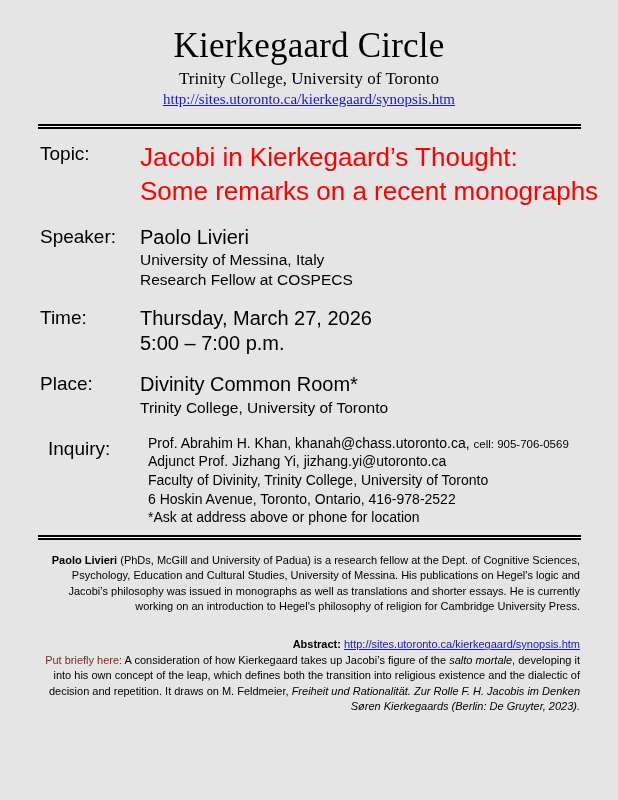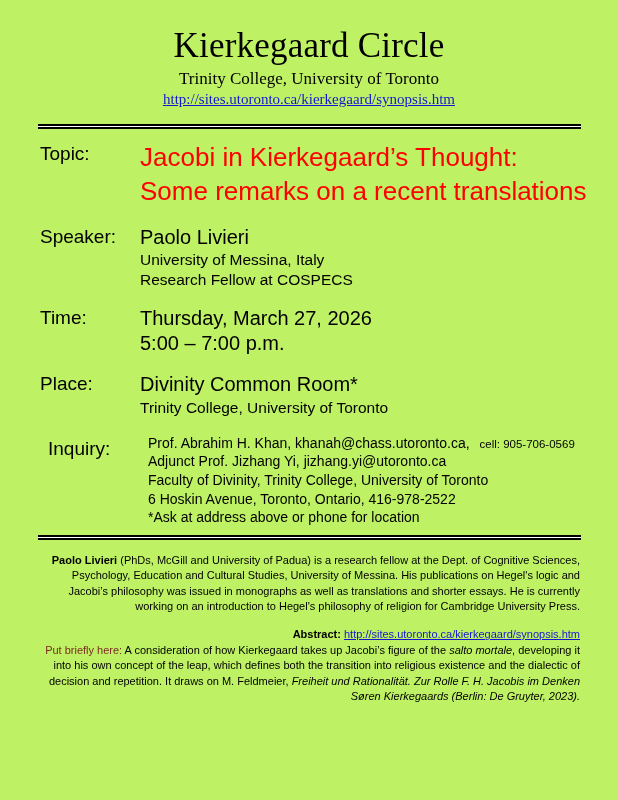--- a/index.html
+++ b/index.html
@@ -4,21 +4,21 @@
 <style>
   html, body {
     margin: 0;
     padding: 0;
     background: #ffffff;
   }
   .page {
     position: relative;
     width: 618px;
     height: 800px;
-    background: #bef264;
+    background: #e5e5e5;
     overflow: hidden;
     font-family: "Liberation Sans", sans-serif;
     color: #000000;
   }
 
   
   .header {
     text-align: center;
     padding-top: 26px;
   }
@@ -96,37 +96,36 @@
     line-height: 1.30;
     white-space: nowrap;
   }
   .v-small {
     font-size: 14px;
     line-height: 1.33;
     white-space: nowrap;
   }
   .v-tiny {
     font-size: 11.5px;
-    margin-left: 6px;
   }
   .row-topic .label { padding-top: 2px; }
   .row-inquiry .label { padding-top: 3px; font-size: 19px; margin-left: 8px; }
 
   
   .body-block {
     padding: 0 38px 0 38px;
     margin-top: 13px;
   }
   .para {
     font-size: 11px;
     line-height: 1.40;
     text-align: right;
     margin: 0;
   }
-  .para + .para { margin-top: 13px; }
+  .para + .para { margin-top: 23px; }
   .b { font-weight: bold; }
   .i { font-style: italic; }
   .lnk {
     color: #1616d0;
     text-decoration: underline;
   }
   .maroon { color: #7b2b23; }
 </style>
 </head>
 <body>
@@ -140,21 +139,21 @@
   </div>
 
   <div class="rule rule-top"></div>
 
   <div class="info">
 
     <div class="row row-topic">
       <div class="label">Topic:</div>
       <div class="value">
         <div class="v-topic">Jacobi in Kierkegaard’s Thought:</div>
-        <div class="v-topic">Some remarks on a recent translations</div>
+        <div class="v-topic">Some remarks on a recent monographs</div>
       </div>
     </div>
 
     <div class="row row-speaker">
       <div class="label">Speaker:</div>
       <div class="value">
         <div class="v-main">Paolo Livieri</div>
         <div class="v-sub">University of Messina, Italy</div>
         <div class="v-sub">Research Fellow at COSPECS</div>
       </div>

